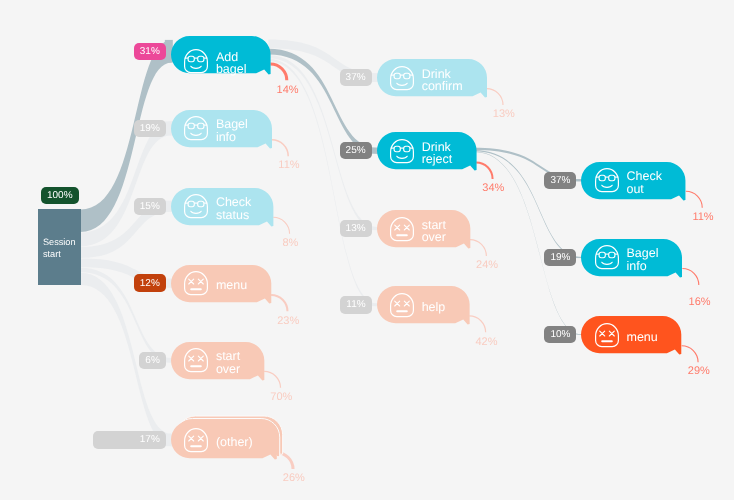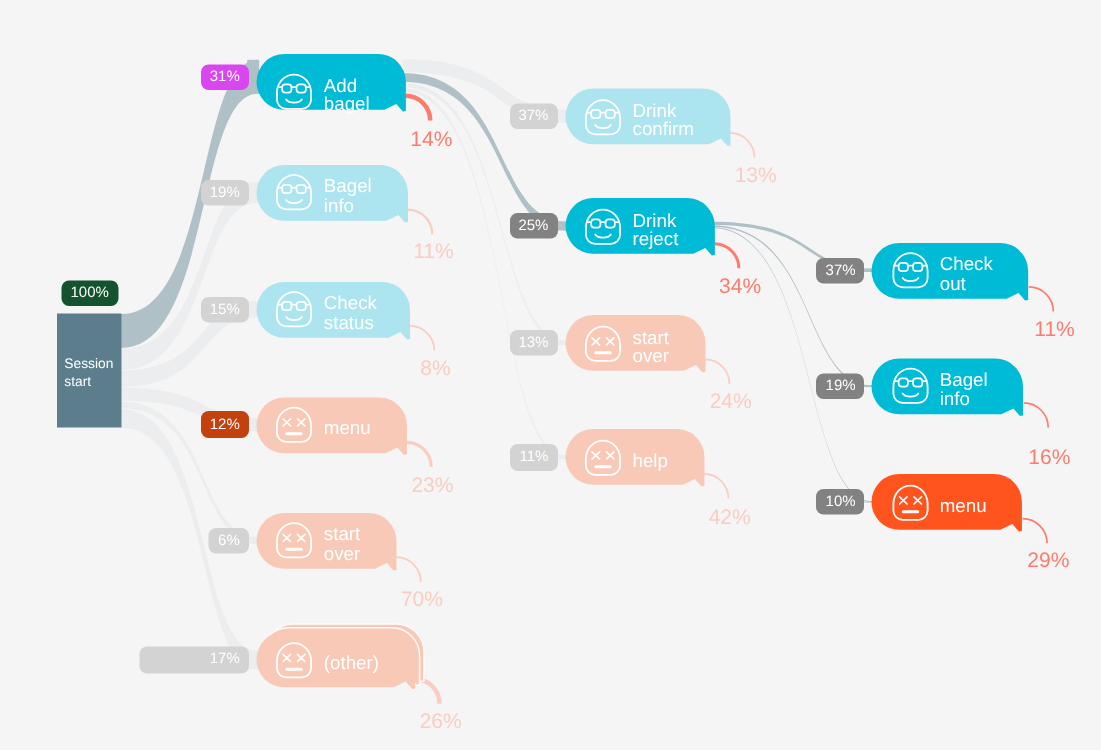--- a/index.html
+++ b/index.html
@@ -11,21 +11,21 @@
          transform:translateZ(0);}
   #links{position:absolute;left:0;top:0;}
   .node{position:absolute;display:flex;align-items:center;box-sizing:border-box;}
   .node-face{position:absolute;left:0;top:0;width:100%;height:100%;}
   .node-ico{position:relative;width:24px;height:24px;margin-left:13.4px;flex:0 0 auto;}
   .node-lbl{position:relative;margin-left:7.7px;top:2.8px;font-size:12.5px;line-height:12.8px;
             font-weight:400;letter-spacing:0;white-space:pre;}
   .badge{position:absolute;height:17.4px;border-radius:5px;display:flex;
          align-items:center;justify-content:center;font-size:10px;color:#fff;
          font-weight:400;letter-spacing:0;padding:0 6px;box-sizing:border-box;}
-  .exitlbl{position:absolute;font-size:14px;letter-spacing:0;white-space:nowrap;
+  .exitlbl{position:absolute;font-size:11px;letter-spacing:0;white-space:nowrap;
            transform:translateX(-50%);text-align:right;}
 </style>
 </head>
 <body>
 
 <div id="stage">
   <svg id="links" width="734" height="500">
       <path d="M270.39375,63.90000000000001 A16.4,16.4 0 0 1 286.79375,80.30000000000001" fill="none" stroke="#ff7b6b" stroke-width="3"></path>
       <path d="M271.784375,139.7721895 A16.4,16.4 0 0 1 288.184375,156.1721895" fill="none" stroke="#f9cdc2" stroke-width="1.5246550000000003"></path>
       <path d="M273.159375,217.235 A16.4,16.4 0 0 1 289.559375,233.63500000000002" fill="none" stroke="#f9cdc2" stroke-width="1.15"></path>
@@ -82,21 +82,21 @@
           <rect x="13.7" y="7.2" width="6.2" height="5.5" rx="2.1" fill="none" stroke="#ffffff" stroke-width="1.15"></rect>
           <path d="M10.3,9.1 L13.7,9.1" stroke="#ffffff" stroke-width="1.15" fill="none"></path>
           <path d="M4.1,9.1 L0.8,9.1" stroke="#ffffff" stroke-width="1.15" fill="none"></path>
           <path d="M19.9,9.1 L23.2,9.1" stroke="#ffffff" stroke-width="1.15" fill="none"></path>
           <path d="M6.8,17.3 C8.6,20.1 15.4,20.1 17.2,17.3" fill="none" stroke="#ffffff" stroke-width="1.2" stroke-linecap="round"></path>
         </svg>
       </div>
       <div class="node-lbl" style="color: rgb(255, 255, 255); white-space: pre-line;">Add
 bagel</div>
     </div>
-    <div class="badge" style="right: 568.2px; top: 42.5px; background: #d946ef; color: rgb(255, 255, 255);">31%</div>
+    <div class="badge" style="right: 568.2px; top: 42.5px; background: #ec4899; color: rgb(255, 255, 255);">31%</div>
     <div class="exitlbl" style="left: 287.594px; top: 83.5px; color: rgb(255, 123, 107);">14%</div>
     <div class="node" style="left: 170.8px; top: 109.8px; height: 37.2px; width: 100.984px;">
       <svg class="node-face" width="103.984375" height="41.2" style="overflow: visible;">
         <path d="M18.6,0 L82.384375,0 A18.6,18.6 0 0 1 100.984375,18.6 L100.984375,38 L98.984375,38.400000000000006 L94.584375,33.400000000000006 L86.584375,37.2 L18.6,37.2 A18.6,18.6 0 0 1 0,18.6 L0,18.6 A18.6,18.6 0 0 1 18.6,0 Z" fill="#ace4ef"></path>
       </svg>
       <div class="node-ico">
         <svg viewBox="0 0 24 24" width="24" height="24" style="display:block;overflow:visible">
           <path d="M0.6,12.9 A11.4,12.2 0 0 1 23.4,12.9 L23.4,17.4 A6.2,6.2 0 0 1 17.2,23.6 L6.8,23.6 A6.2,6.2 0 0 1 0.6,17.4 Z" fill="none" stroke="#ffffff" stroke-width="1.2"></path>
           <rect x="4.1" y="7.2" width="6.2" height="5.5" rx="2.1" fill="none" stroke="#ffffff" stroke-width="1.15"></rect>
           <rect x="13.7" y="7.2" width="6.2" height="5.5" rx="2.1" fill="none" stroke="#ffffff" stroke-width="1.15"></rect>

